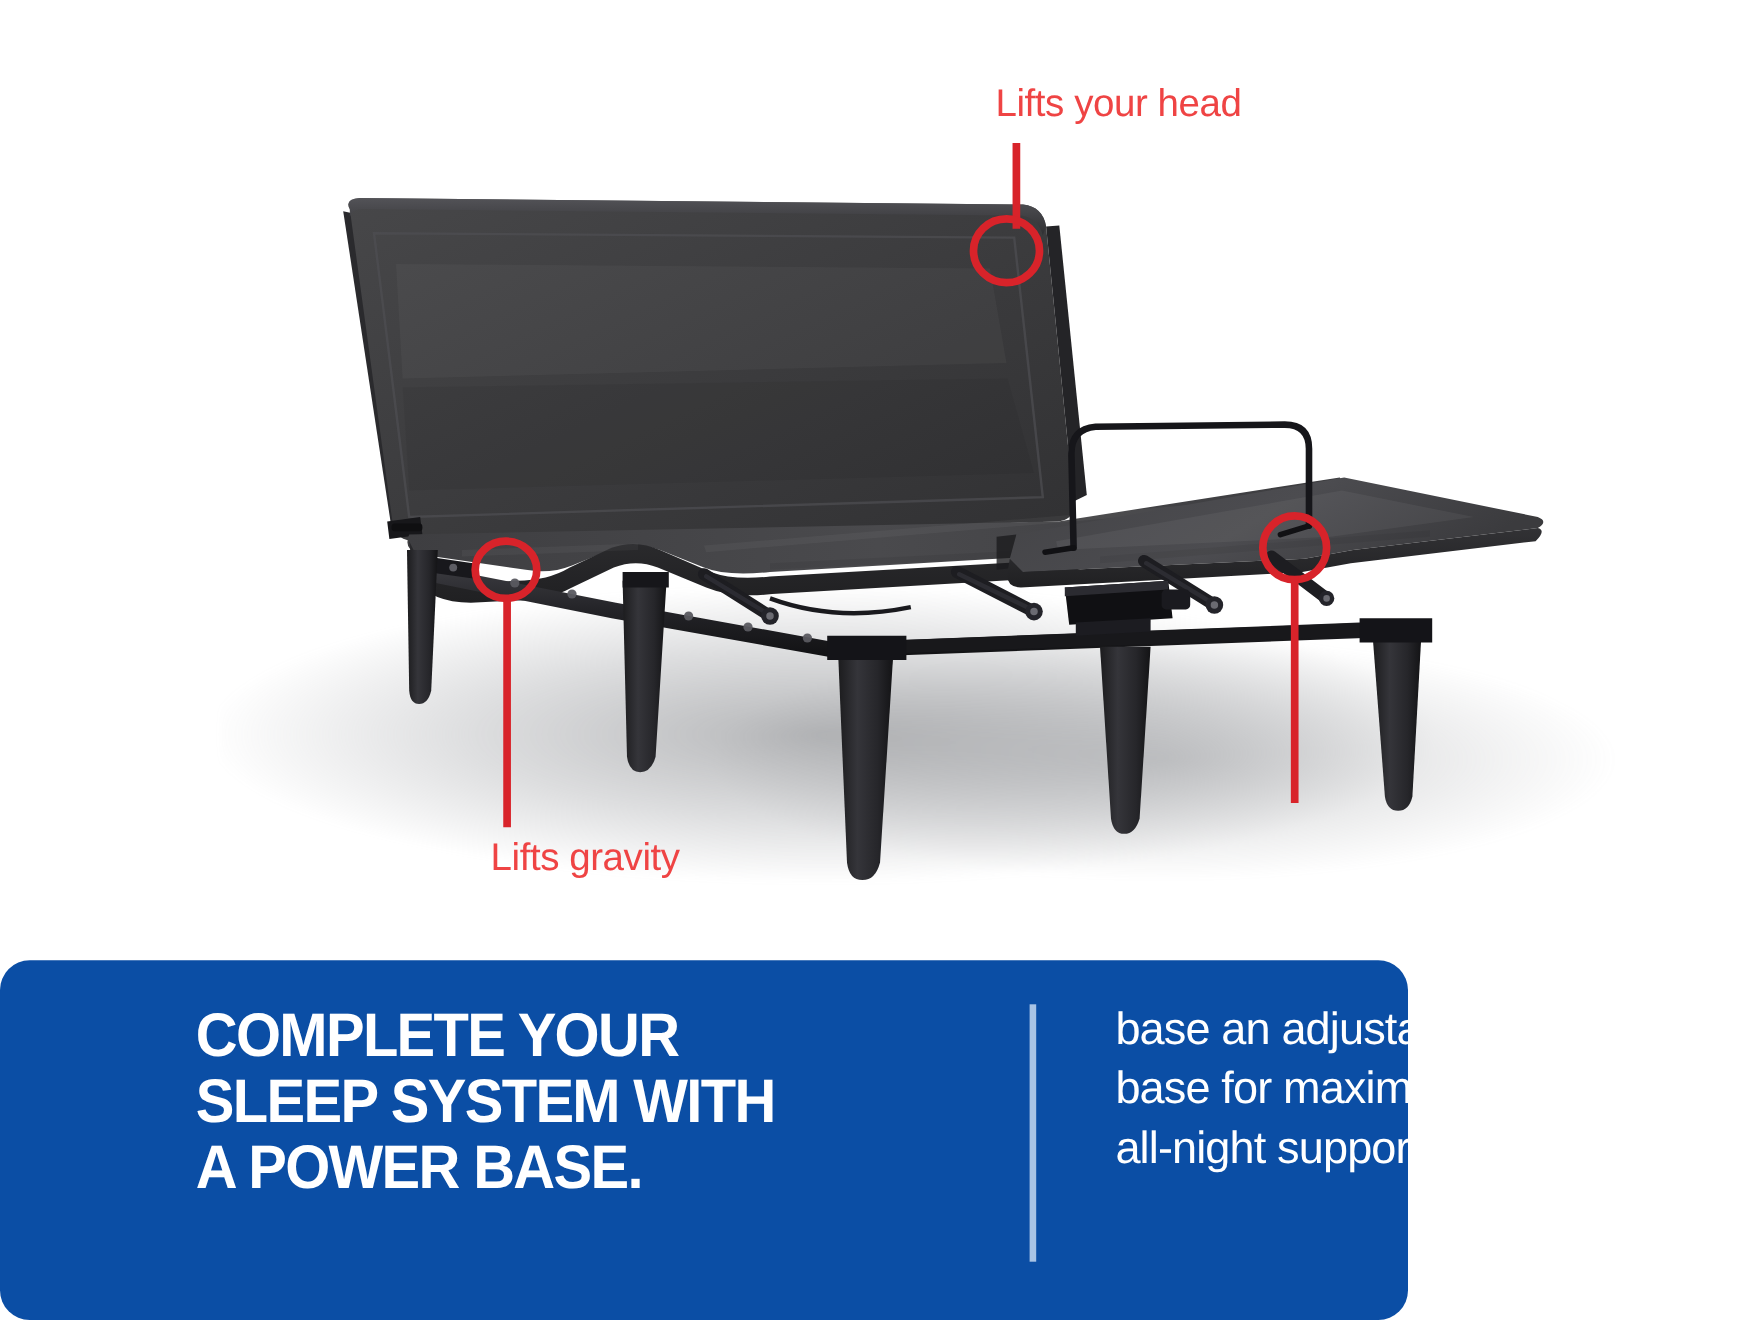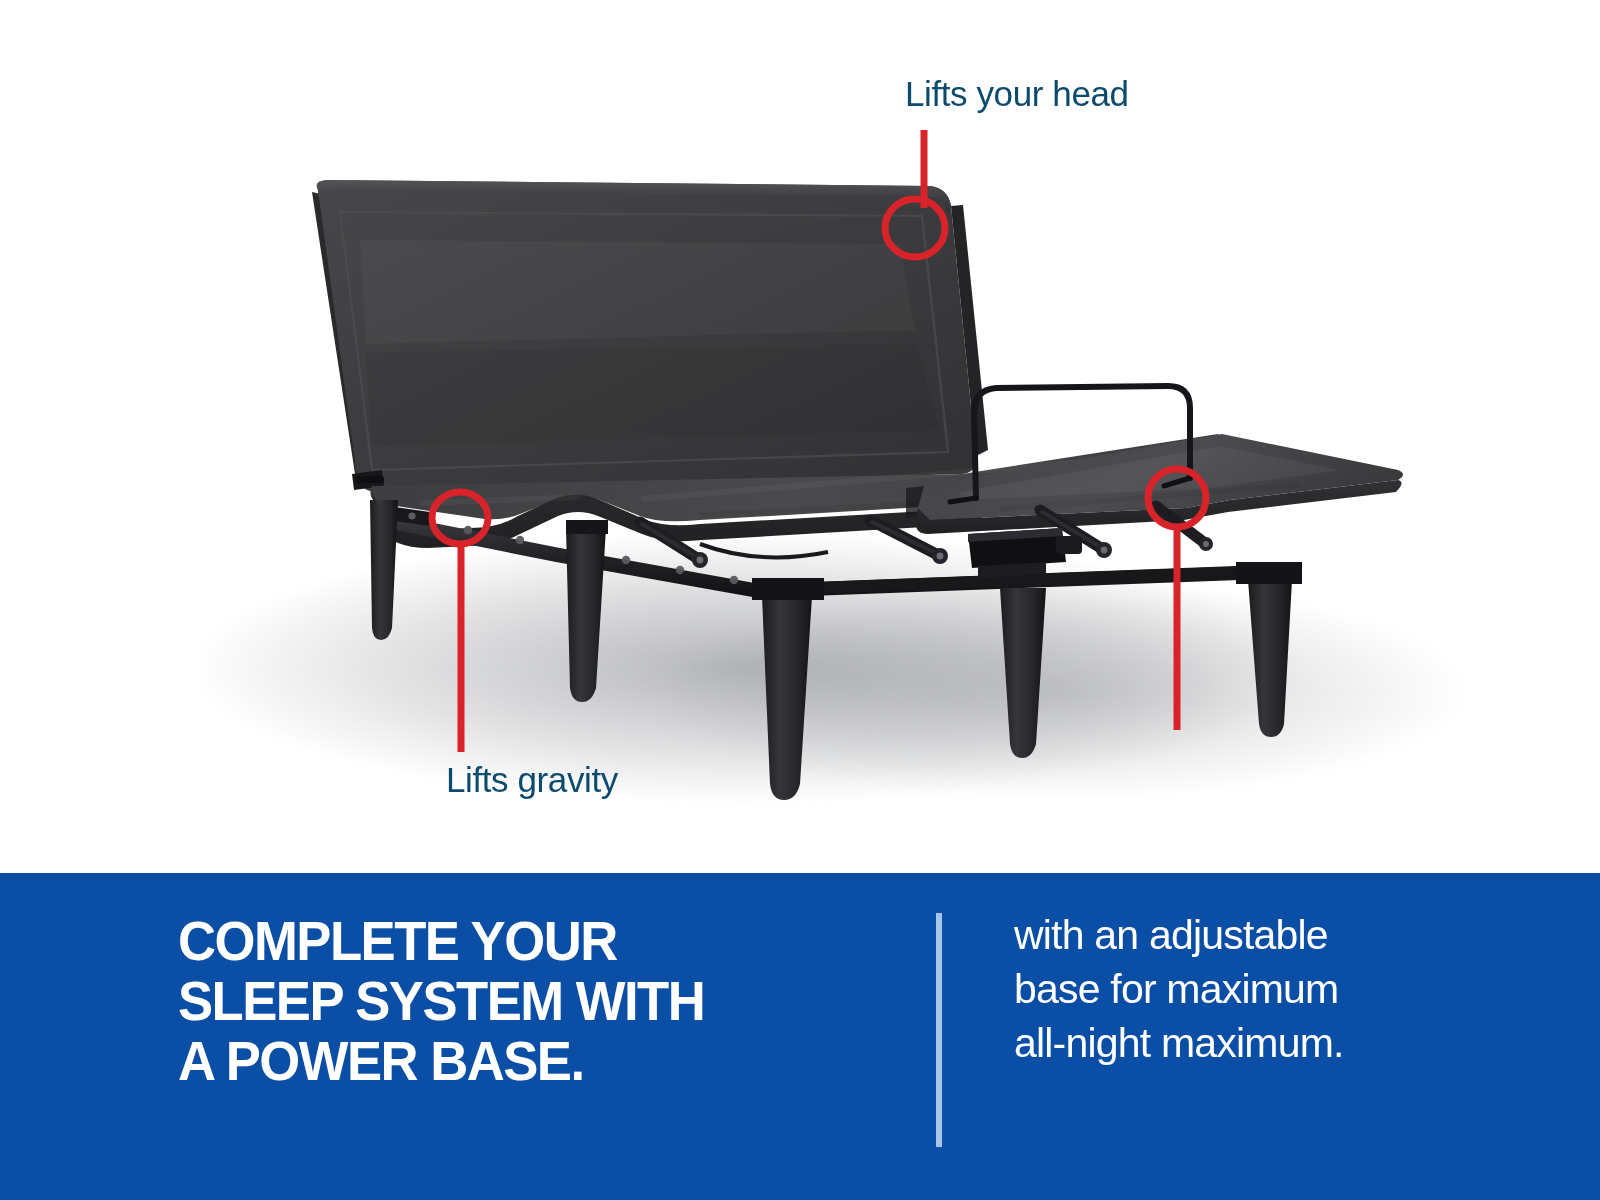--- a/index.html
+++ b/index.html
@@ -26,32 +26,33 @@
     filter:blur(3px);
   }
   .svg-bed { position:absolute; left:0; top:0; width:1600px; height:873px; }
 
   
   .callout-label {
     position:absolute;
     font-family:"Liberation Sans", sans-serif;
     font-weight:400;
     font-size:35px;
-    color:#0c4a6e;
+    color:#ef4444;
     letter-spacing:-.4px;
     white-space:nowrap;
   }
   #lbl-head { left:905px; top:74px; }
   #lbl-zero { left:446px; top:760px; }
   #lbl-feet { left:1170px; top:735px; }
 
   
   .banner {
-    position:absolute; left:0; top:873px; width:1600px; height:327px;
+    position:absolute; left:0; top:873px; width:1280px; height:327px;
     background:#0b4ea5;
+    border-radius:27px;
   }
   .banner-inner {
     position:absolute; left:0; top:0; width:1600px; height:327px;
   }
   .headline {
     position:absolute; left:178px; top:38px; width:700px;
     color:#ffffff;
     font-family:"Liberation Sans", sans-serif;
     font-weight:700;
     font-size:56px;
@@ -272,21 +273,21 @@
   </div>
 
   <div class="banner">
     <div class="banner-inner">
       <div class="headline">
         <span>COMPLETE YOUR</span>
         <span>SLEEP SYSTEM WITH</span>
         <span>A POWER BASE.</span>
       </div>
       <div class="subcopy">
-        <div>with an adjustable</div>
+        <div>base an adjustable</div>
         <div>base for maximum</div>
-        <div>all-night maximum.</div>
+        <div>all-night support.</div>
       </div>
     </div>
   </div>
   <div class="divider"></div>
 
 </div>
 
 </body></html>

